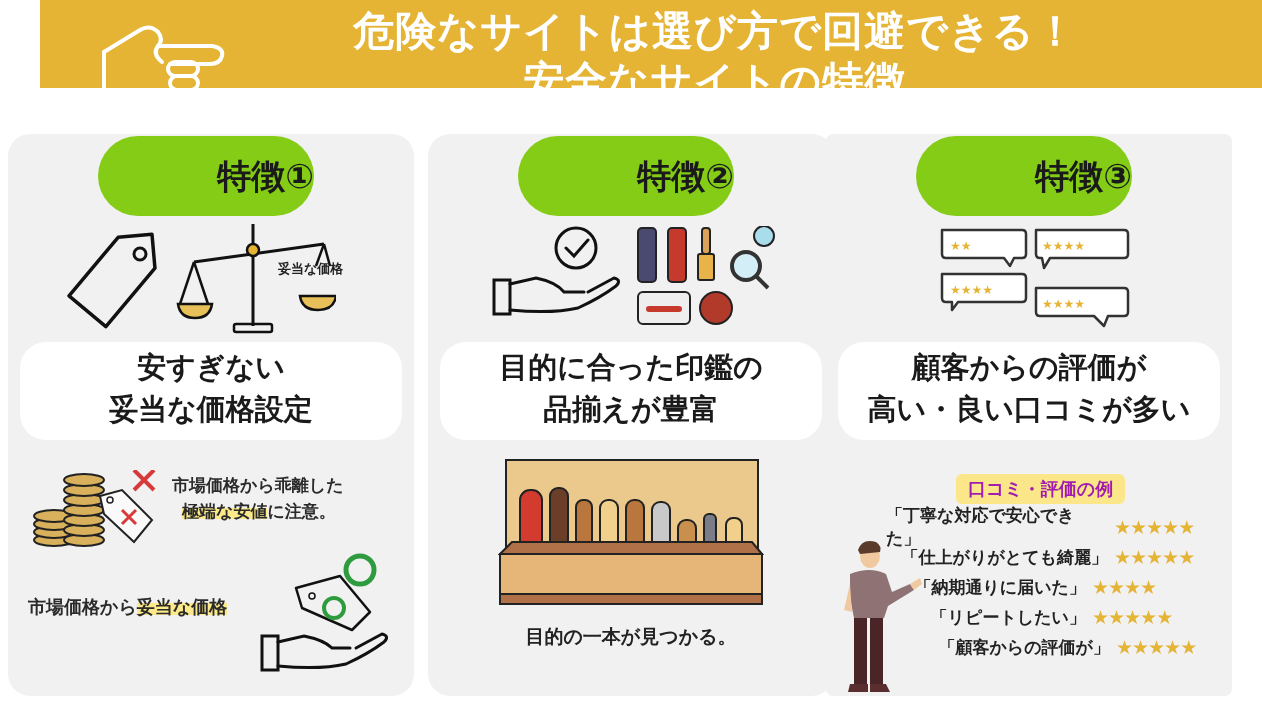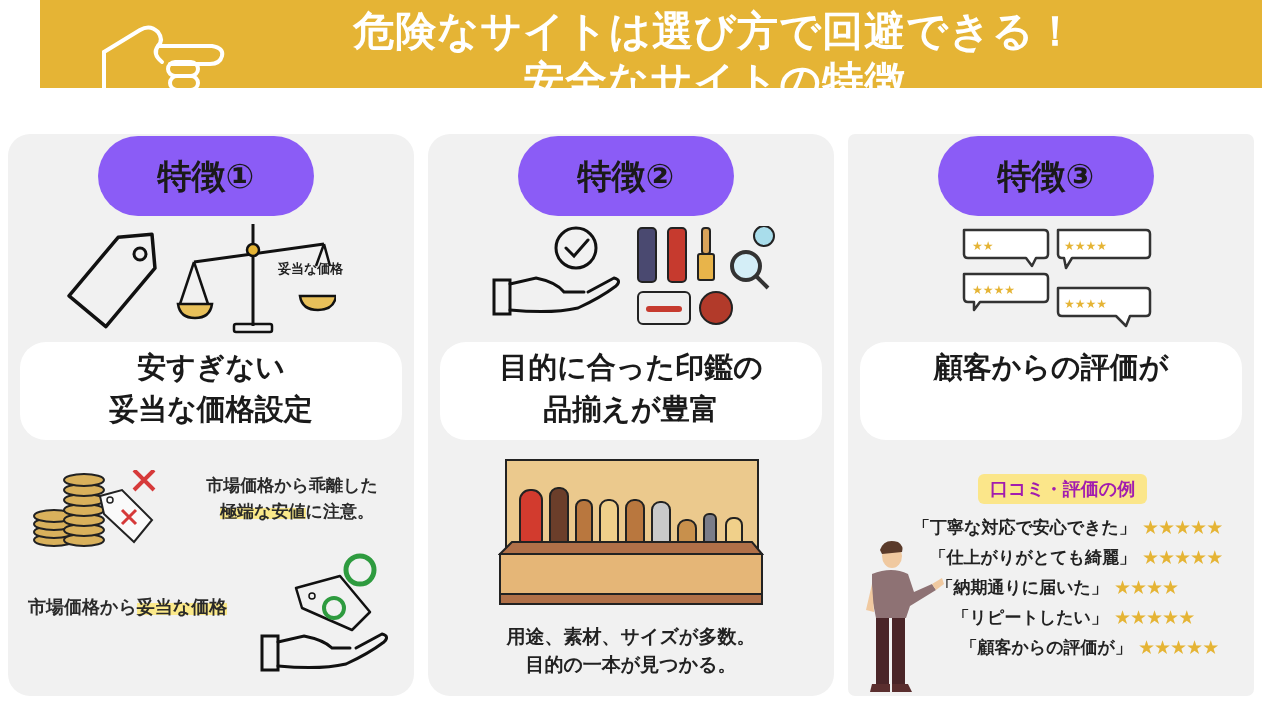--- a/index.html
+++ b/index.html
@@ -4,37 +4,37 @@
 <style>
   * { box-sizing: border-box; margin: 0; padding: 0; }
   html, body { width: 1262px; height: 704px; overflow: hidden; background: #ffffff; }
   body { font-family: "DejaVu Sans", "Liberation Sans", sans-serif; color: #1e1e1e; position: relative; }
 
   .header { position: absolute; left: 0; top: 0; width: 1262px; height: 88px; background: #E5B435; margin-left: 40px; }
   .header .hand { position: absolute; left: 52px; top: 10px; width: 136px; height: 100px; }
   .header .title { position: absolute; left: 200px; top: 6px; width: 950px; text-align: center; color: #fff; font-weight: bold; font-size: 41px; line-height: 50px; letter-spacing: 1px; }
 
   .card { position: absolute; top: 134px; width: 406px; height: 562px; background: #f1f1f1; border-radius: 22px; }
-  .card.c1 { left: 8px; } .card.c2 { left: 428px; } .card.c3 { left: 848px; border-radius: 7px; }
-
-  .pill { position: absolute; left: 90px; top: 0; width: 216px; height: 80px; border-radius: 40px; background: #8b5cf6; text-align: center; line-height: 80px; font-weight: bold; font-size: 34px; color: #1a1a1a; top: 0; }
+  .card.c1 { left: 8px; } .card.c2 { left: 428px; } .card.c3 { left: 826px; border-radius: 7px; }
+
+  .pill { position: absolute; left: 90px; top: 0; width: 216px; height: 80px; border-radius: 40px; background: #84cc16; text-align: right; line-height: 80px; font-weight: bold; font-size: 34px; color: #1a1a1a; top: 0; }
   .card .pill { top: 2px; }
 
   .headline { position: absolute; left: 12px; top: 208px; width: 382px; height: 98px; background: #fff; border-radius: 26px; text-align: center; font-weight: bold; font-size: 29px; line-height: 42px; padding-top: 4px; color: #1a1a1a; }
 
   .icon-area { position: absolute; left: 0; top: 84px; width: 406px; height: 120px; }
 
-  .note { position: absolute; font-weight: bold; font-size: 17px; color: #2a2a2a; line-height: 26px; text-align: center; }
+  .note { position: absolute; font-weight: bold; font-size: 17px; color: #2a2a2a; line-height: 26px; }
   .hl { background: linear-gradient(transparent 35%, #FBE98A 35%, #FBE98A 90%, transparent 90%); margin-top: 18px; }
 
   .bottom-text { position: absolute; left: 0; width: 406px; text-align: center; font-weight: bold; font-size: 19px; line-height: 28px; color: #222; }
 
   .example-title { position: absolute; left: 130px; top: 340px; height: 30px; padding: 0 12px; background: #FBE68A; border-radius: 6px; font-weight: bold; font-size: 18px; line-height: 30px; color: #a21caf; }
   .review-list { position: absolute; left: 60px; top: 378px; width: 346px; }
-  .review { display: flex; justify-content: flex-end; align-items: center; height: 30px; padding-right: 16px; font-weight: bold; font-size: 17px; color: #222; }
+  .review { display: flex; justify-content: flex-end; align-items: center; height: 30px; padding-right: 22px; font-weight: bold; font-size: 17px; color: #222; }
   .review .stars { color: #E5B435; font-size: 19px; margin-left: 6px; letter-spacing: -1px; min-width: 96px; text-align: left; }
 </style>
 </head>
 <body>
 
 <div class="header">
   <svg class="hand" viewBox="0 0 136 100">
     <g fill="none" stroke="#fff" stroke-width="4" stroke-linejoin="round" stroke-linecap="round">
       <path d="M12 42 L48 20 Q58 14 66 22 Q72 30 66 36 L120 36 Q132 38 130 46 Q128 54 118 54 L78 54"></path>
       <path d="M12 42 L12 96 L62 98"></path>
@@ -146,21 +146,20 @@
     <rect x="128" y="42" width="18" height="50" rx="8" fill="#B9773E" stroke="#222" stroke-width="2"></rect>
     <rect x="154" y="44" width="18" height="48" rx="8" fill="#C9C9C9" stroke="#222" stroke-width="2"></rect>
     <rect x="180" y="62" width="18" height="30" rx="8" fill="#C8904C" stroke="#222" stroke-width="2"></rect>
     <rect x="206" y="56" width="12" height="36" rx="5" fill="#7A7C88" stroke="#222" stroke-width="2"></rect>
     <rect x="228" y="60" width="16" height="32" rx="7" fill="#F0D08A" stroke="#222" stroke-width="2"></rect>
     <path d="M2 96 L14 84 L254 84 L264 96 Z" fill="#B07048" stroke="#222" stroke-width="2"></path>
     <rect x="2" y="96" width="262" height="40" fill="#E5B677" stroke="#222" stroke-width="2"></rect>
     <rect x="2" y="136" width="262" height="10" fill="#B07048" stroke="#222" stroke-width="2"></rect>
   </svg>
   <div class="bottom-text" style="top:488px">
-    <div>用途、素材、サイズが多数。</div>
     <div>目的の一本が見つかる。</div>
   </div>
 </div>
 
 <div class="card c3">
   <div class="pill">特徴③</div>
   <div class="icon-area">
     <svg style="position:absolute;left:112px;top:8px" width="200" height="110" viewBox="0 0 200 110">
       <g fill="#fff" stroke="#333" stroke-width="2.5" stroke-linejoin="round">
         <path d="M4 4 H84 Q88 4 88 8 V28 Q88 32 84 32 H76 L72 40 L66 32 H8 Q4 32 4 28 Z"></path>
@@ -171,20 +170,21 @@
       <g fill="#E5B435" font-size="12" font-family="DejaVu Sans, sans-serif">
         <text x="12" y="24">★★</text>
         <text x="104" y="24">★★★★</text>
         <text x="12" y="68">★★★★</text>
         <text x="104" y="82">★★★★</text>
       </g>
     </svg>
   </div>
   <div class="headline">
     <div>顧客からの評価が</div>
+    <div>高い・良い口コミが多い</div>
   </div>
 
   <div class="example-title">口コミ・評価の例</div>
   <div class="review-list">
     <div class="review">
         <span>「丁寧な対応で安心できた」</span>
         <span class="stars">★★★★★</span>
       </div>
     <div class="review">
         <span>「仕上がりがとても綺麗」</span>

